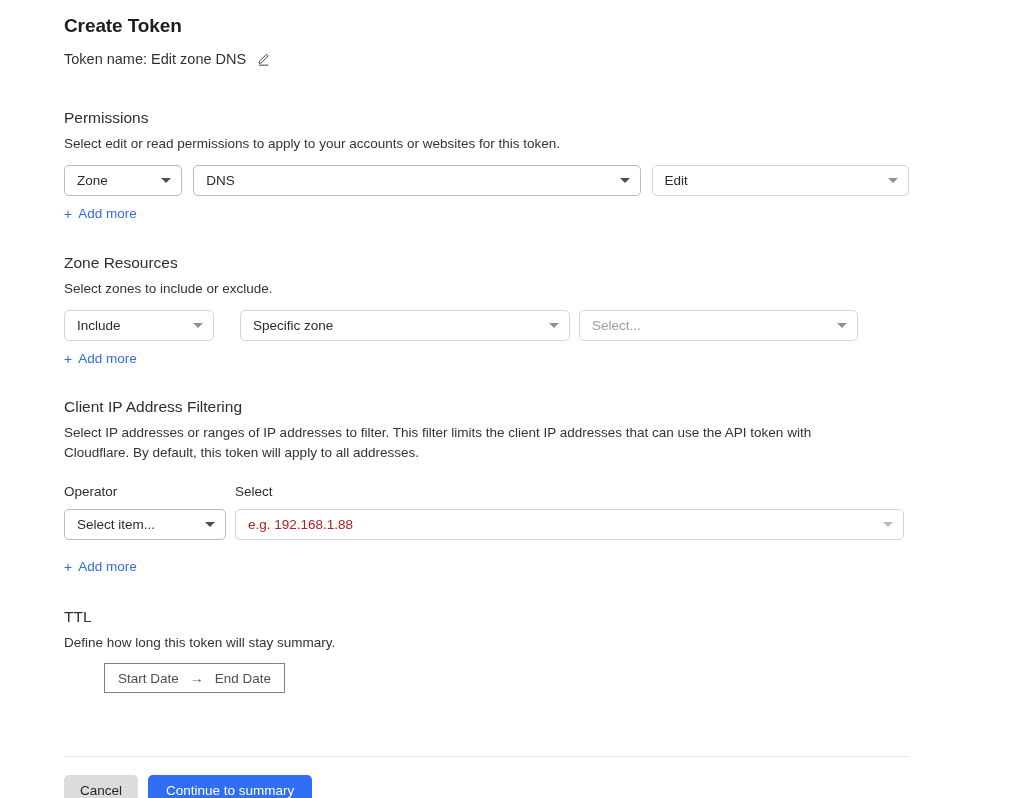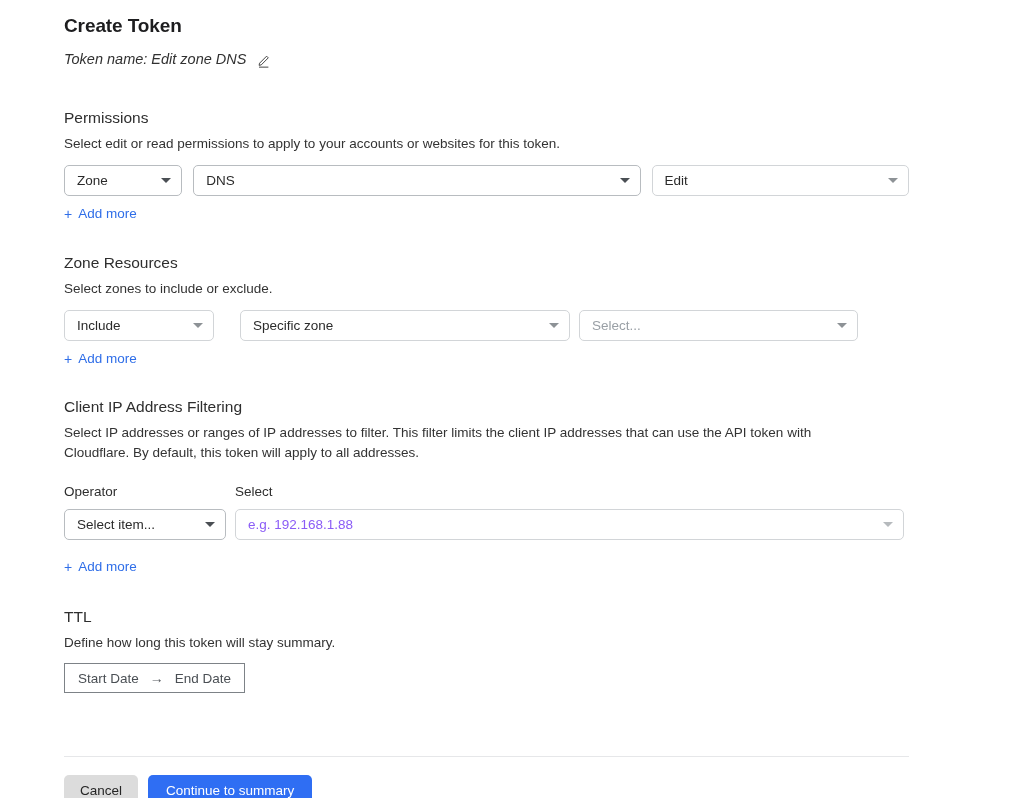--- a/index.html
+++ b/index.html
@@ -31,24 +31,23 @@
     font-size: 19px;
     font-weight: bold;
     color: #1d1d1f;
     letter-spacing: -0.1px;
     margin: 0;
     padding-top: 14px;
     line-height: 24px;
   }
   .token-name-row {
     display: flex;
-    align-items: flex-end;
+    align-items: center;
     margin-top: 11px;
     height: 20px;
-    font-style: italic;
   }
   .token-name-text {
     font-size: 14.5px;
     color: #313131;
     line-height: 20px;
   }
   .pencil-icon {
     margin-left: 10px;
     width: 15px;
     height: 15px;
@@ -93,21 +92,21 @@
     font-size: 13.5px;
     color: #2b2b2b;
     cursor: pointer;
     position: relative;
     white-space: nowrap;
     overflow: hidden;
   }
   .select.light { border-color: #d2d5d8; }
   .select .val { flex: 1; overflow: hidden; text-overflow: ellipsis; }
   .select .val.placeholder { color: #9aa0a6; }
-  .textfield .val.placeholder { color: #8b5cf6; }
+  .textfield .val.placeholder { color: #b91c1c; }
 
   .caret {
     width: 0; height: 0;
     margin-left: 8px;
     border-left: 5px solid transparent;
     border-right: 5px solid transparent;
     border-top: 5.5px solid #4a4f54;
     flex: none;
   }
   .caret.light { border-top-color: #b6babd; }
@@ -262,21 +261,21 @@
       <div class="addmore" style="margin-top:18px;">
         <span class="plus">+</span>
         <span>Add more</span>
       </div>
     </div>
 
     <div class="section" style="margin-top:31px;">
       <div class="section-title">TTL</div>
       <p class="section-desc">Define how long this token will stay summary.</p>
 
-      <div class="row" style="margin-top:10px;">
+      <div class="row" style="margin-top:10px;margin-left:40px;">
         <div class="daterange">
           <span>Start Date</span>
           <span class="arrow">→</span>
           <span>End Date</span>
         </div>
       </div>
     </div>
 
     <div class="divider" style="margin-top:63px;"></div>
 

